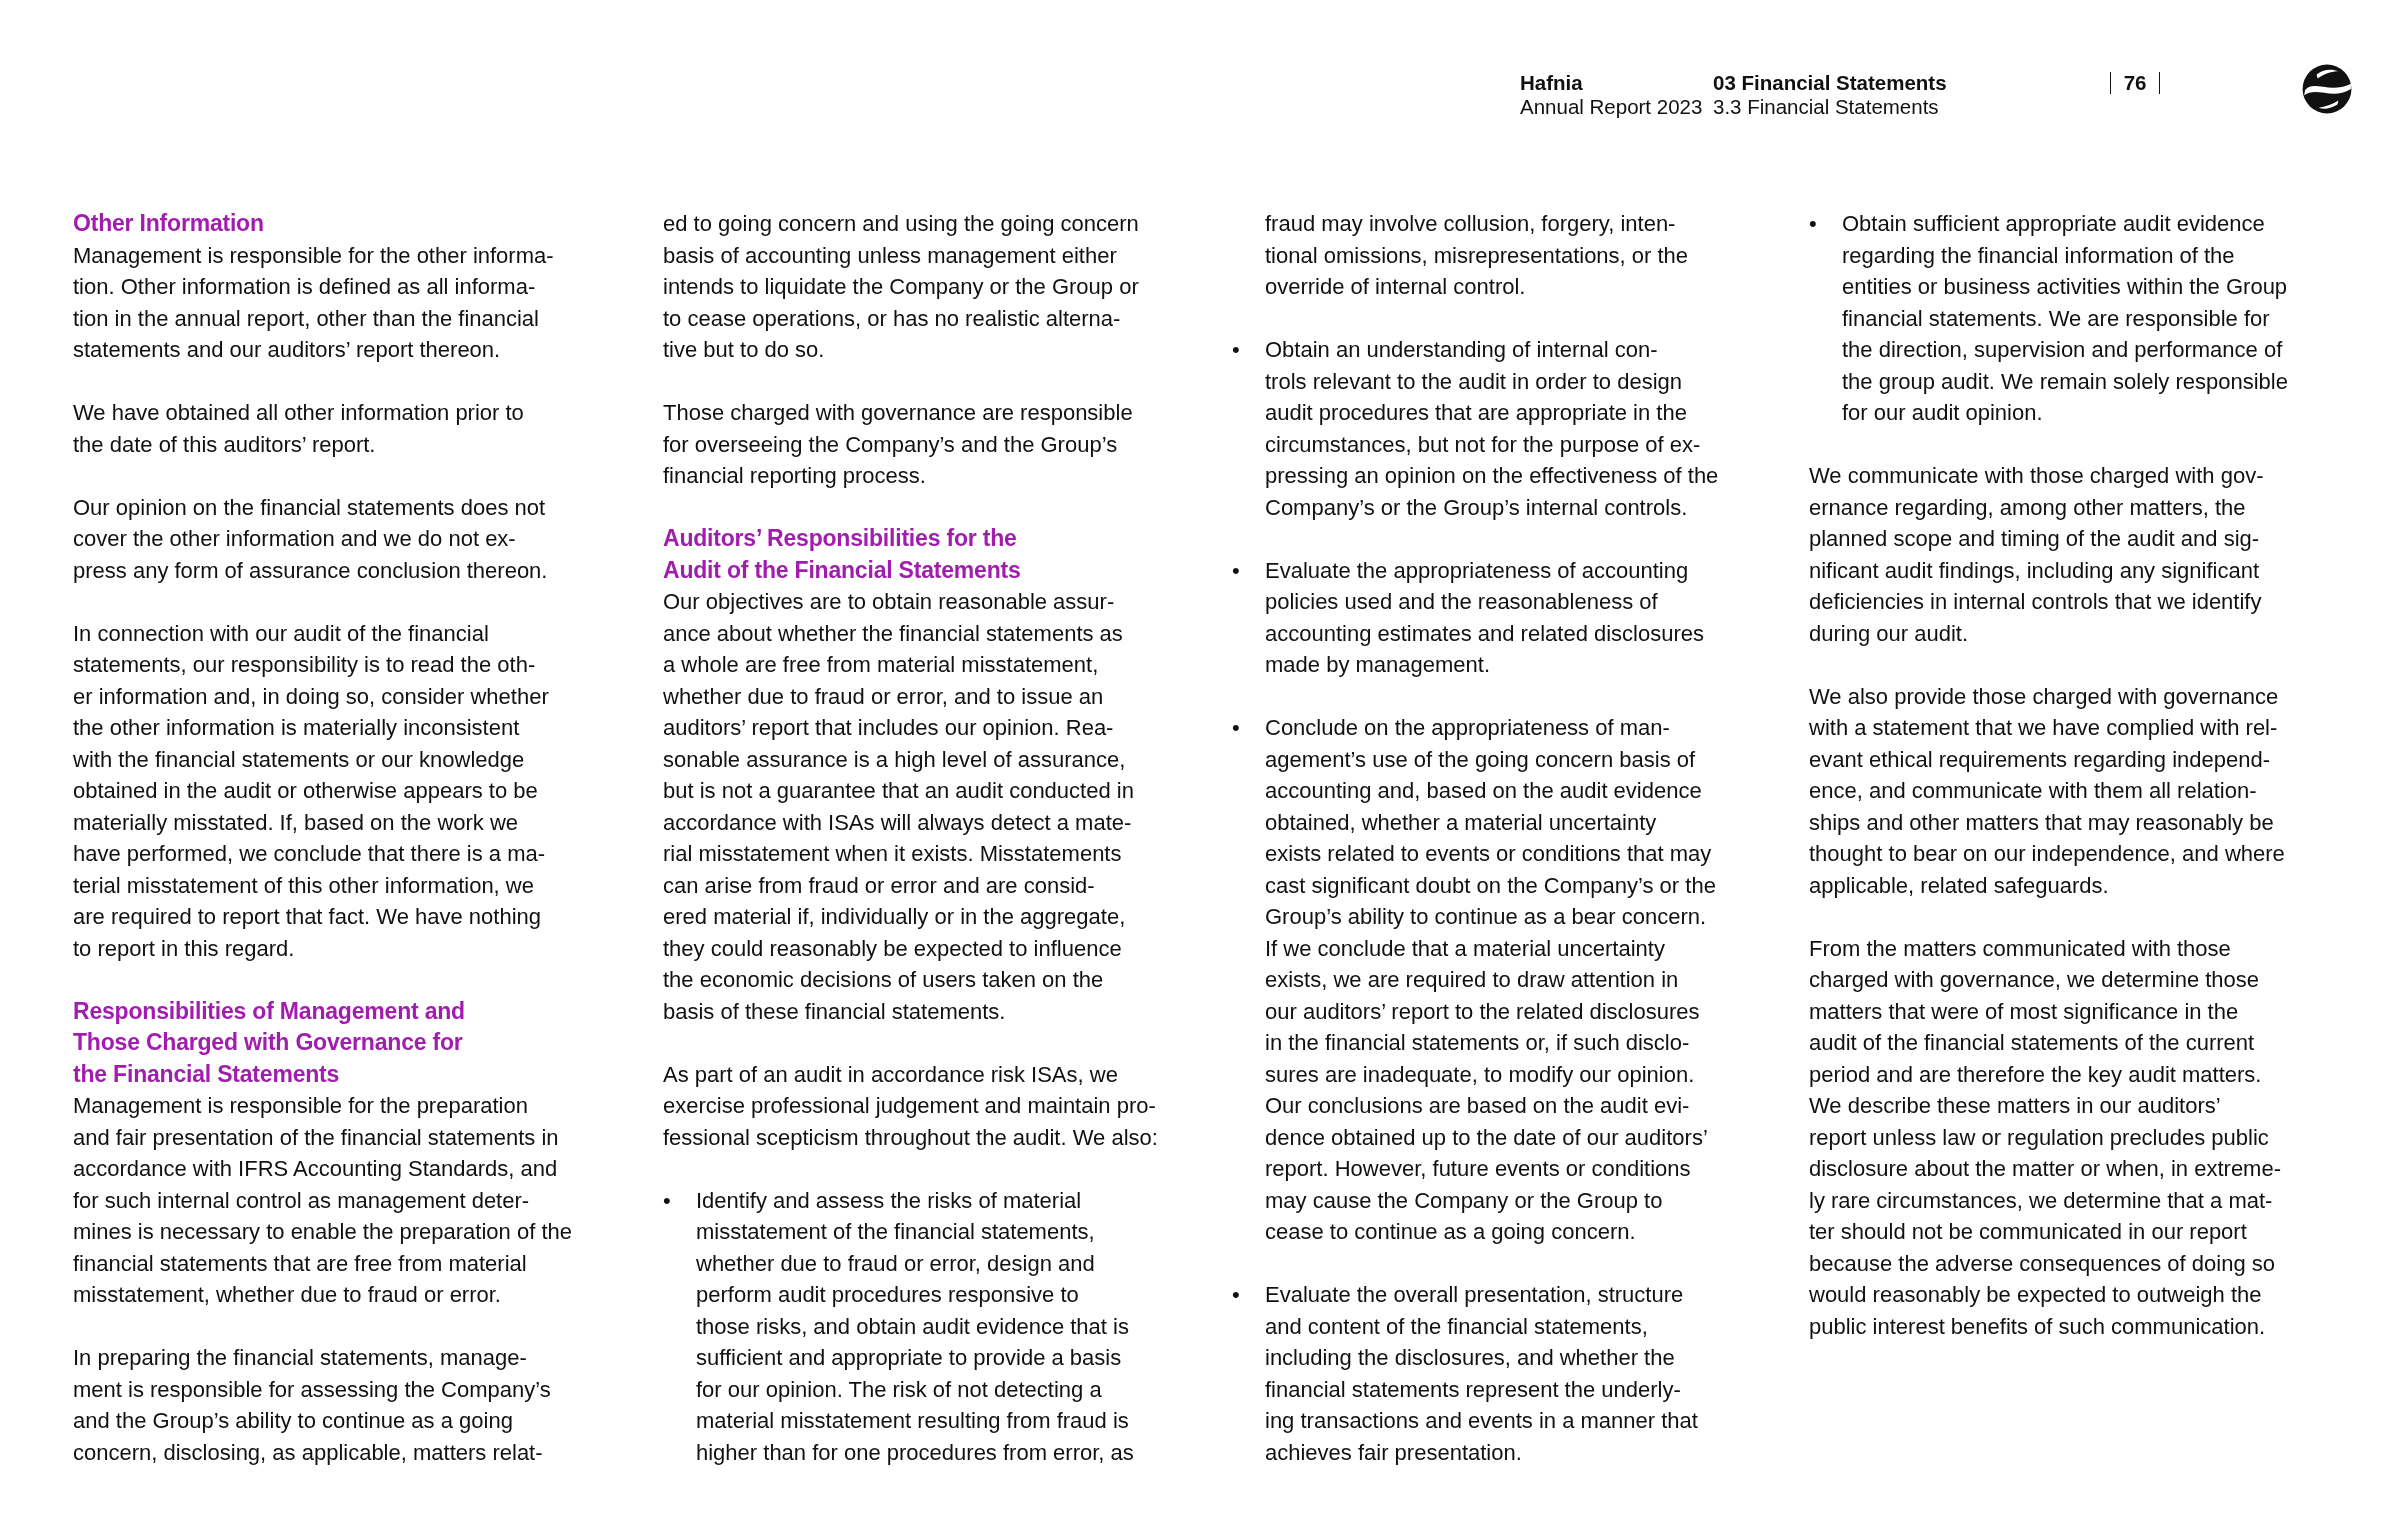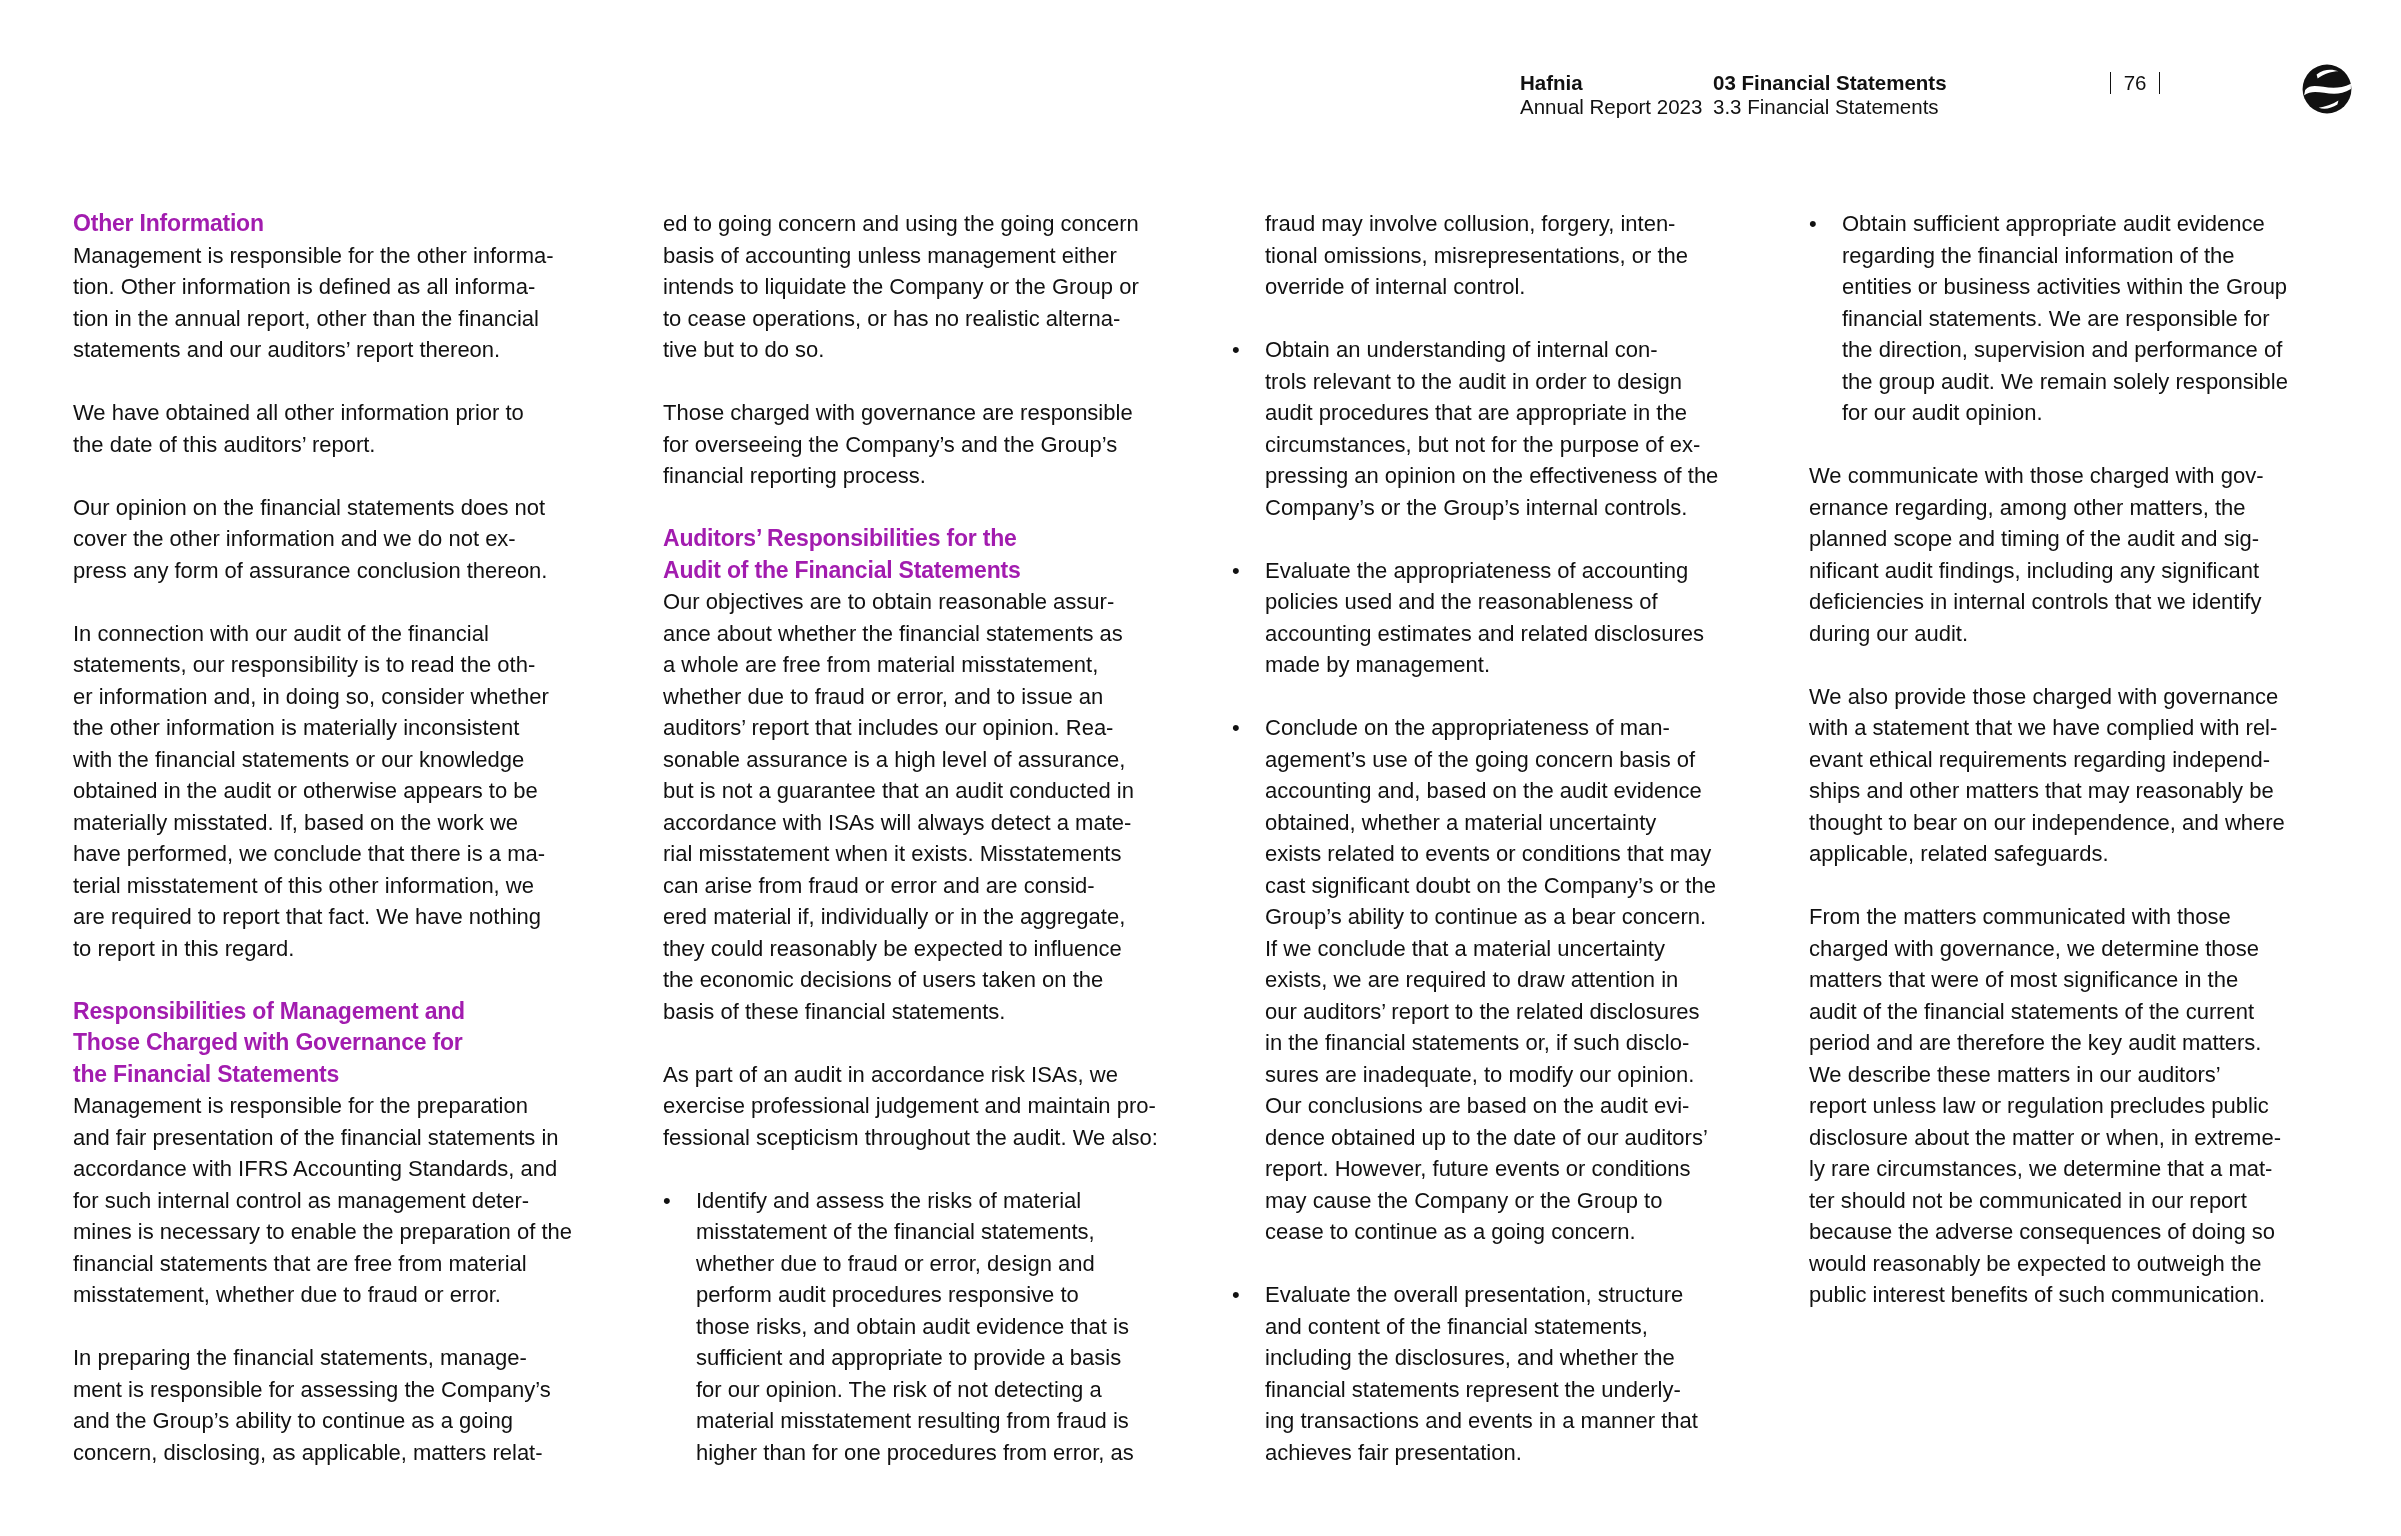--- a/index.html
+++ b/index.html
@@ -7,21 +7,21 @@
     width: 2401px; height: 1537px; position: relative; overflow: hidden;
     font-family: "Liberation Sans", sans-serif; color: #111111;
   }
   .hdr { position: absolute; top: 71px; font-size: 20.5px; line-height: 24px; color: #111; }
   .hdr b { font-weight: bold; display: block; }
   .hdr span { display: block; }
   #hdr-company { left: 1520px; }
   #hdr-section { left: 1713px; }
   #hdr-page { left: 2110px; top: 71px; font-size: 20.5px; line-height: 24px; }
   #hdr-page .bar { display: inline-block; width: 1.4px; height: 22px; background: #111; vertical-align: -4.1px; }
-  #hdr-page .num { display: inline-block; padding: 0 12.3px; }
+  #hdr-page .num { display: inline-block; padding: 0 12.3px; font-weight: bold; }
   #logo { position: absolute; left: 2301px; top: 63px; width: 52px; height: 52px; }
 
   .col { position: absolute; top: 208px; width: 541px; font-size: 22px; line-height: 31.5px; }
   #col1 { left: 73px; }
   #col2 { left: 663px; }
   #col3 { left: 1232px; }
   #col4 { left: 1809px; }
 
   .h { color: #a21caf; font-weight: bold; font-size: 23px; line-height: 31.5px; letter-spacing: -0.2px; }
   .p { margin: 0 0 31.5px 0; }
@@ -238,20 +238,21 @@
       <span class="ln">ernance regarding, among other matters, the</span>
       <span class="ln">planned scope and timing of the audit and sig-</span>
       <span class="ln">nificant audit findings, including any significant</span>
       <span class="ln">deficiencies in internal controls that we identify</span>
       <span class="ln">during our audit.</span>
     </div>
   <div class="p">
       <span class="ln">We also provide those charged with governance</span>
       <span class="ln">with a statement that we have complied with rel-</span>
       <span class="ln">evant ethical requirements regarding independ-</span>
+      <span class="ln">ence, and communicate with them all relation-</span>
       <span class="ln">ships and other matters that may reasonably be</span>
       <span class="ln">thought to bear on our independence, and where</span>
       <span class="ln">applicable, related safeguards.</span>
     </div>
   <div class="p">
       <span class="ln">From the matters communicated with those</span>
       <span class="ln">charged with governance, we determine those</span>
       <span class="ln">matters that were of most significance in the</span>
       <span class="ln">audit of the financial statements of the current</span>
       <span class="ln">period and are therefore the key audit matters.</span>

